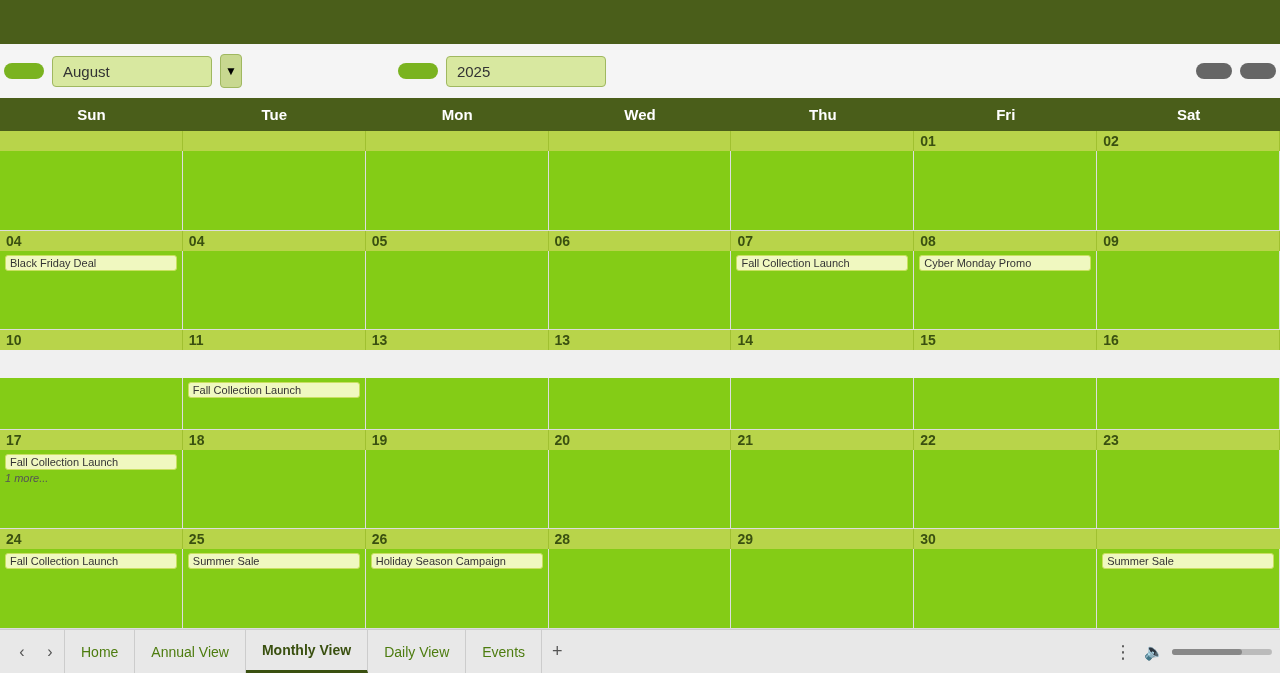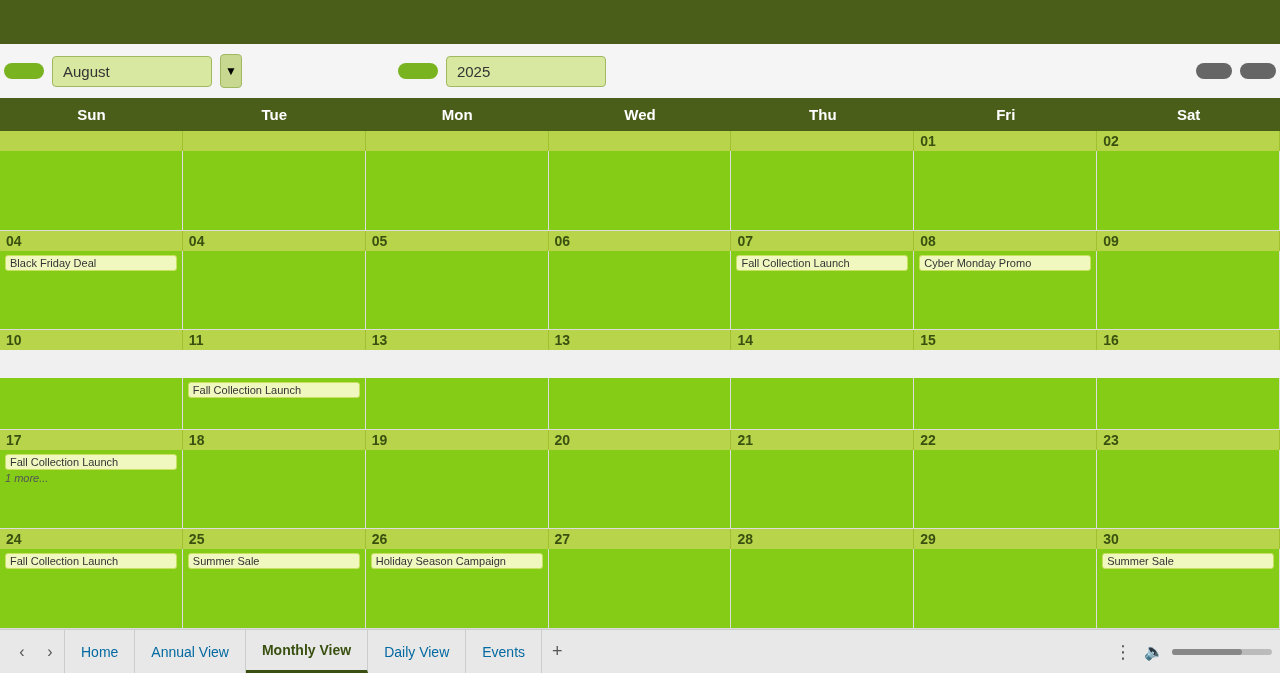--- a/index.html
+++ b/index.html
@@ -112,21 +112,21 @@
     .nav-arrow {
       width: 28px; height: 28px;
       border: none; background: none; cursor: pointer;
       font-size: 16px; color: #555;
       display: flex; align-items: center; justify-content: center;
       border-radius: 50%;
     }
     .nav-tab {
       padding: 6px 16px;
       font-size: 14px;
-      color: #0369a1;
+      color: #4d7c0f;
       cursor: pointer;
       border-right: 1px solid #ccc;
       height: 100%;
       display: flex; align-items: center;
     }
     .nav-tab:first-of-type { border-left: 1px solid #ccc; }
     .nav-tab.active {
       color: #3a5010;
       font-weight: bold;
       border-bottom: 3px solid #3a5010;
@@ -309,21 +309,20 @@
         <div class="week-event-cell"></div>
         <div class="week-event-cell"></div>
         <div class="week-event-cell"></div>
       </div>
     </div>
     <div class="week-pair" style="flex: 1 1 0%; display: flex; flex-direction: column;">
       <div class="week-nums">
         <div class="week-num-cell">24</div>
         <div class="week-num-cell">25</div>
         <div class="week-num-cell">26</div>
-        <div class="week-num-cell">27</div>
         <div class="week-num-cell">28</div>
         <div class="week-num-cell">29</div>
         <div class="week-num-cell">30</div>
       </div>
       <div class="week-events" style="flex: 1 1 0%;">
         <div class="week-event-cell">
           <div class="event-item">Fall Collection Launch</div>
         </div>
         <div class="week-event-cell">
           <div class="event-item">Summer Sale</div>

